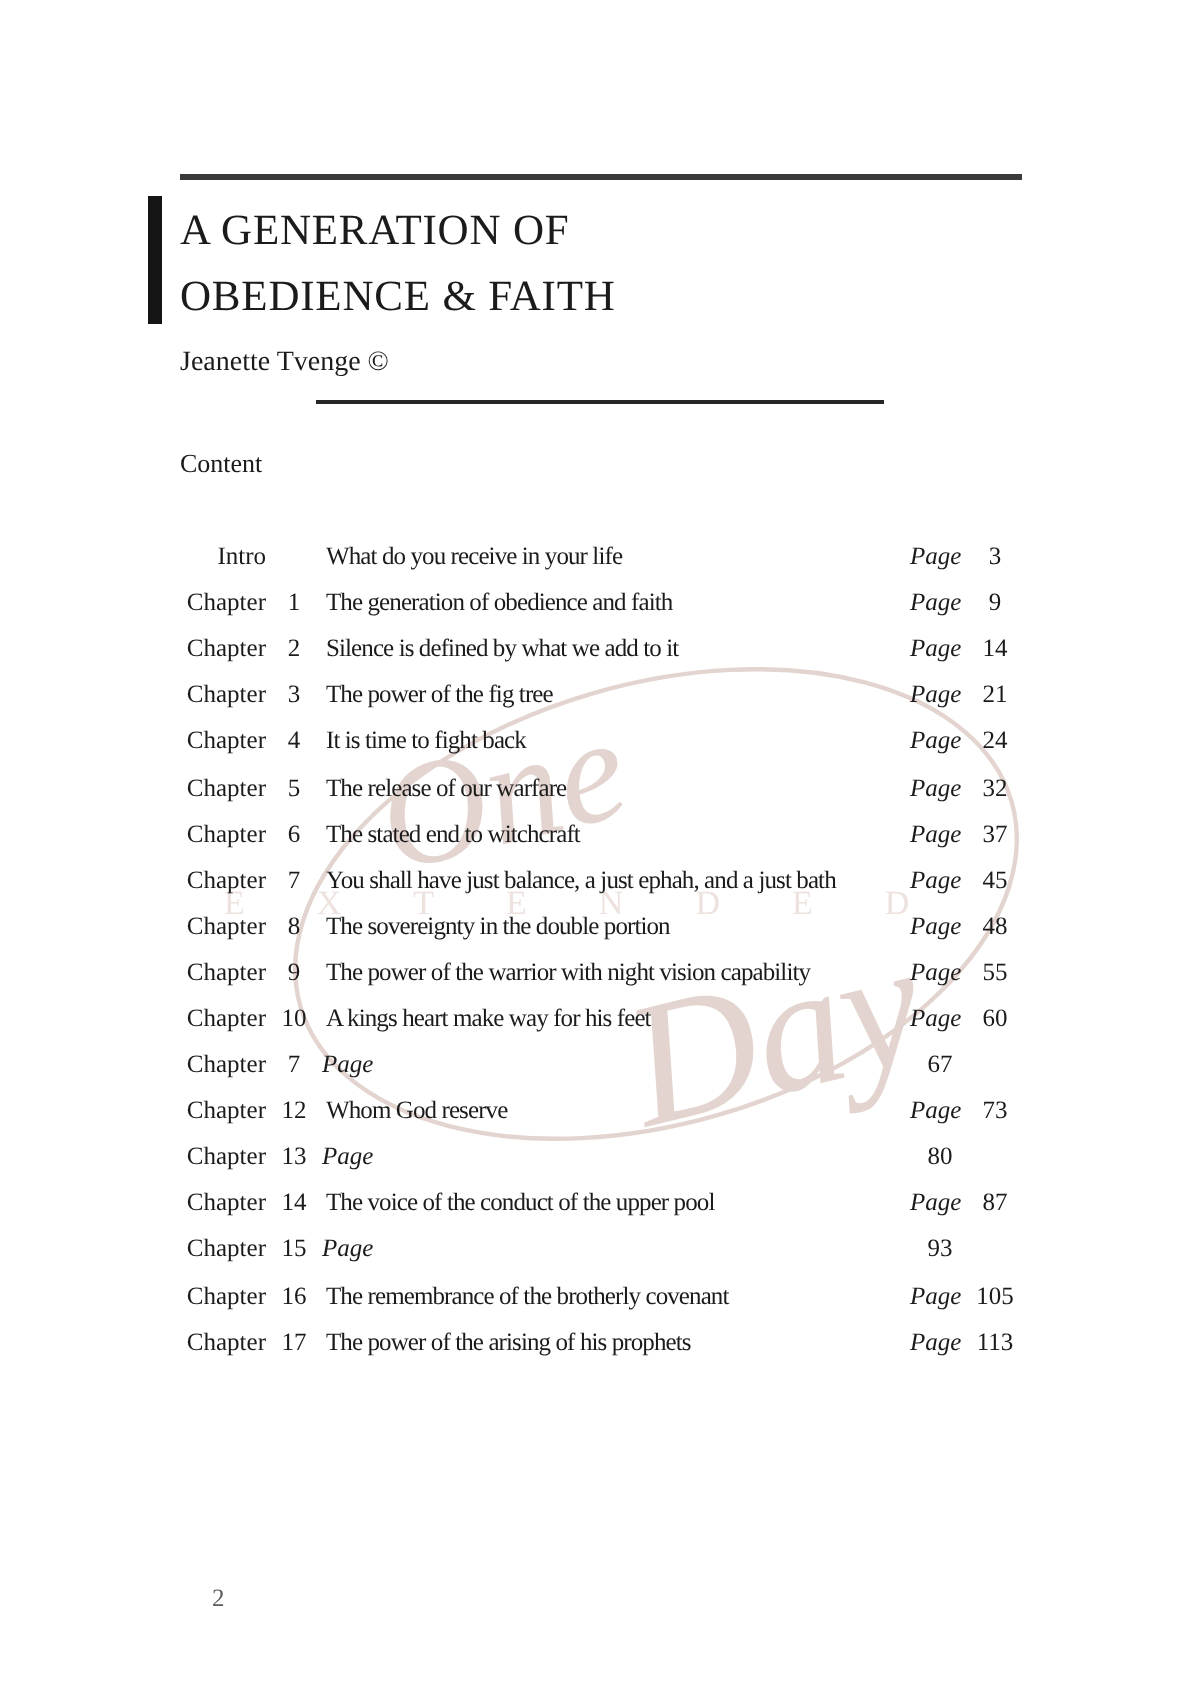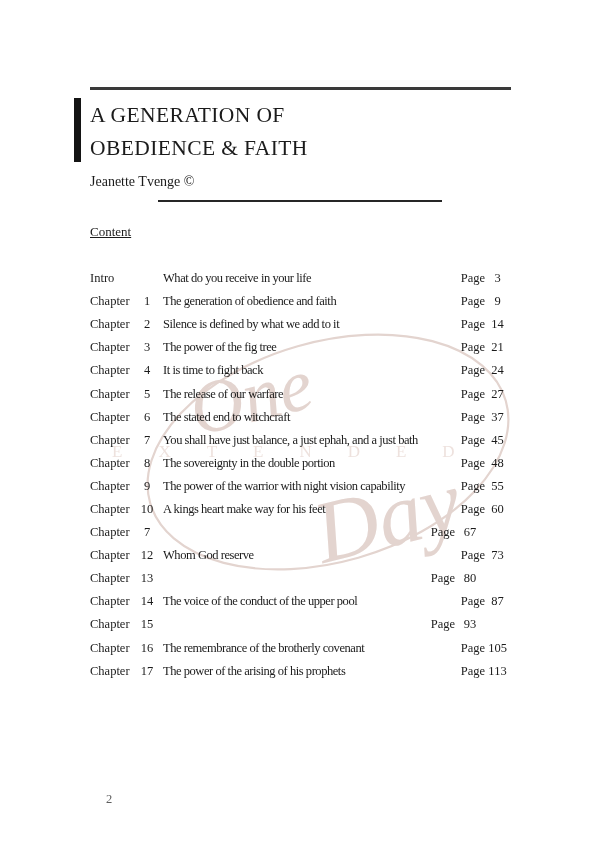--- a/index.html
+++ b/index.html
@@ -9,31 +9,31 @@
   }
   .watermark { position:absolute; left:0; top:0; width:600px; height:848px; z-index:0; }
   .watermark text { font-family:"Liberation Serif", serif; }
   .layer { position:absolute; left:0; top:0; width:492px; height:848px; z-index:1; }
 
   .top-rule { position:absolute; left:90px; top:87px; width:421px; height:2.5px; background:#3a3a3a; }
   .title-bar { position:absolute; left:74px; top:98px; width:7px; height:64px; background:#141414; }
   .title-block { position:absolute; left:90px; top:99px; font-size:21.5px; line-height:33px; letter-spacing:0.4px; }
   .author { position:absolute; left:90px; top:162px; font-size:14px;margin-top:12px; }
   .mid-rule { position:absolute; left:158px; top:200px; width:284px; height:1.6px; background:#262626; }
-  .content-heading { position:absolute; left:90px; top:224px; font-size:13px;text-decoration:underline; }
+  .content-heading { position:absolute; left:90px; top:224px; font-size:13px; }
 
   .toc { position:absolute; left:90px; top:267px; width:420px; }
   .toc-row {
     display:grid; grid-template-columns:43px 28px 1fr 30px 25px;
     height:23.1px; align-items:center; font-size:12.5px;
   }
-  .c-label { text-align:left; }
+  .c-label { text-align:right; }
   .c-num { text-align:center; }
   .c-title { padding-left:2px; letter-spacing:-0.45px; white-space:nowrap; overflow:hidden; }
-  .c-page { text-align:right; }
+  .c-page { text-align:left;font-style:italic; }
   .c-pnum { text-align:center; }
 
   .page-number { position:absolute; left:106px; top:792px; font-size:12.5px; color:#5d5d5d; }
 </style>
 </head>
 <body>
 
 <svg class="watermark" viewBox="0 0 600 848" xmlns="http://www.w3.org/2000/svg">
   <ellipse cx="328" cy="452" rx="185" ry="110" transform="rotate(-16 328 452)" fill="none" stroke-width="2.2" stroke="#e3d4cf"></ellipse>
   <text x="190" y="422" transform="rotate(-14 250 400)" font-style="italic" font-size="74" fill="#e3d4cf">One</text>
@@ -96,21 +96,21 @@
     <span class="c-title">It is time to fight back</span>
     <span class="c-page">Page</span>
     <span class="c-pnum">24</span>
   </div>
 
   <div class="toc-row">
     <span class="c-label">Chapter</span>
     <span class="c-num">5</span>
     <span class="c-title">The release of our warfare</span>
     <span class="c-page">Page</span>
-    <span class="c-pnum">27</span>
+    <span class="c-pnum">32</span>
   </div>
 
   <div class="toc-row">
     <span class="c-label">Chapter</span>
     <span class="c-num">6</span>
     <span class="c-title">The stated end to witchcraft</span>
     <span class="c-page">Page</span>
     <span class="c-pnum">37</span>
   </div>
 

